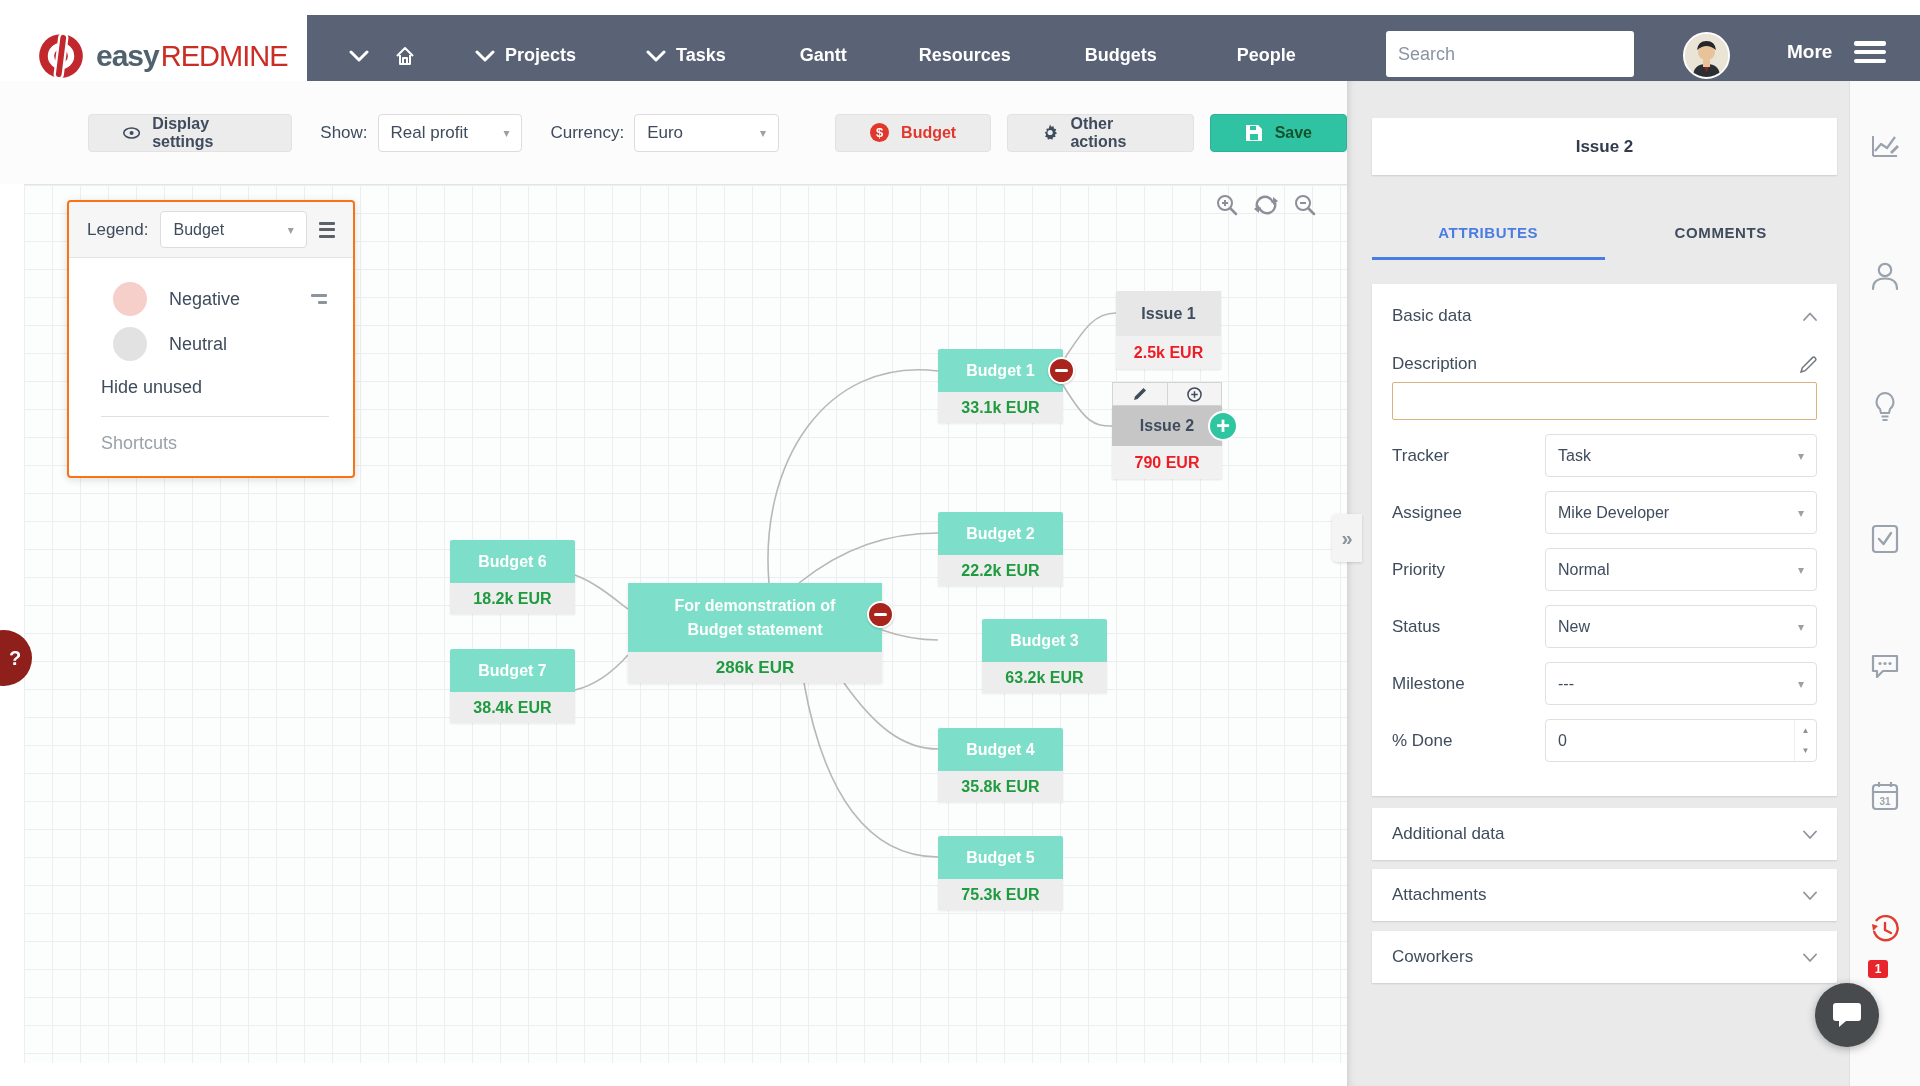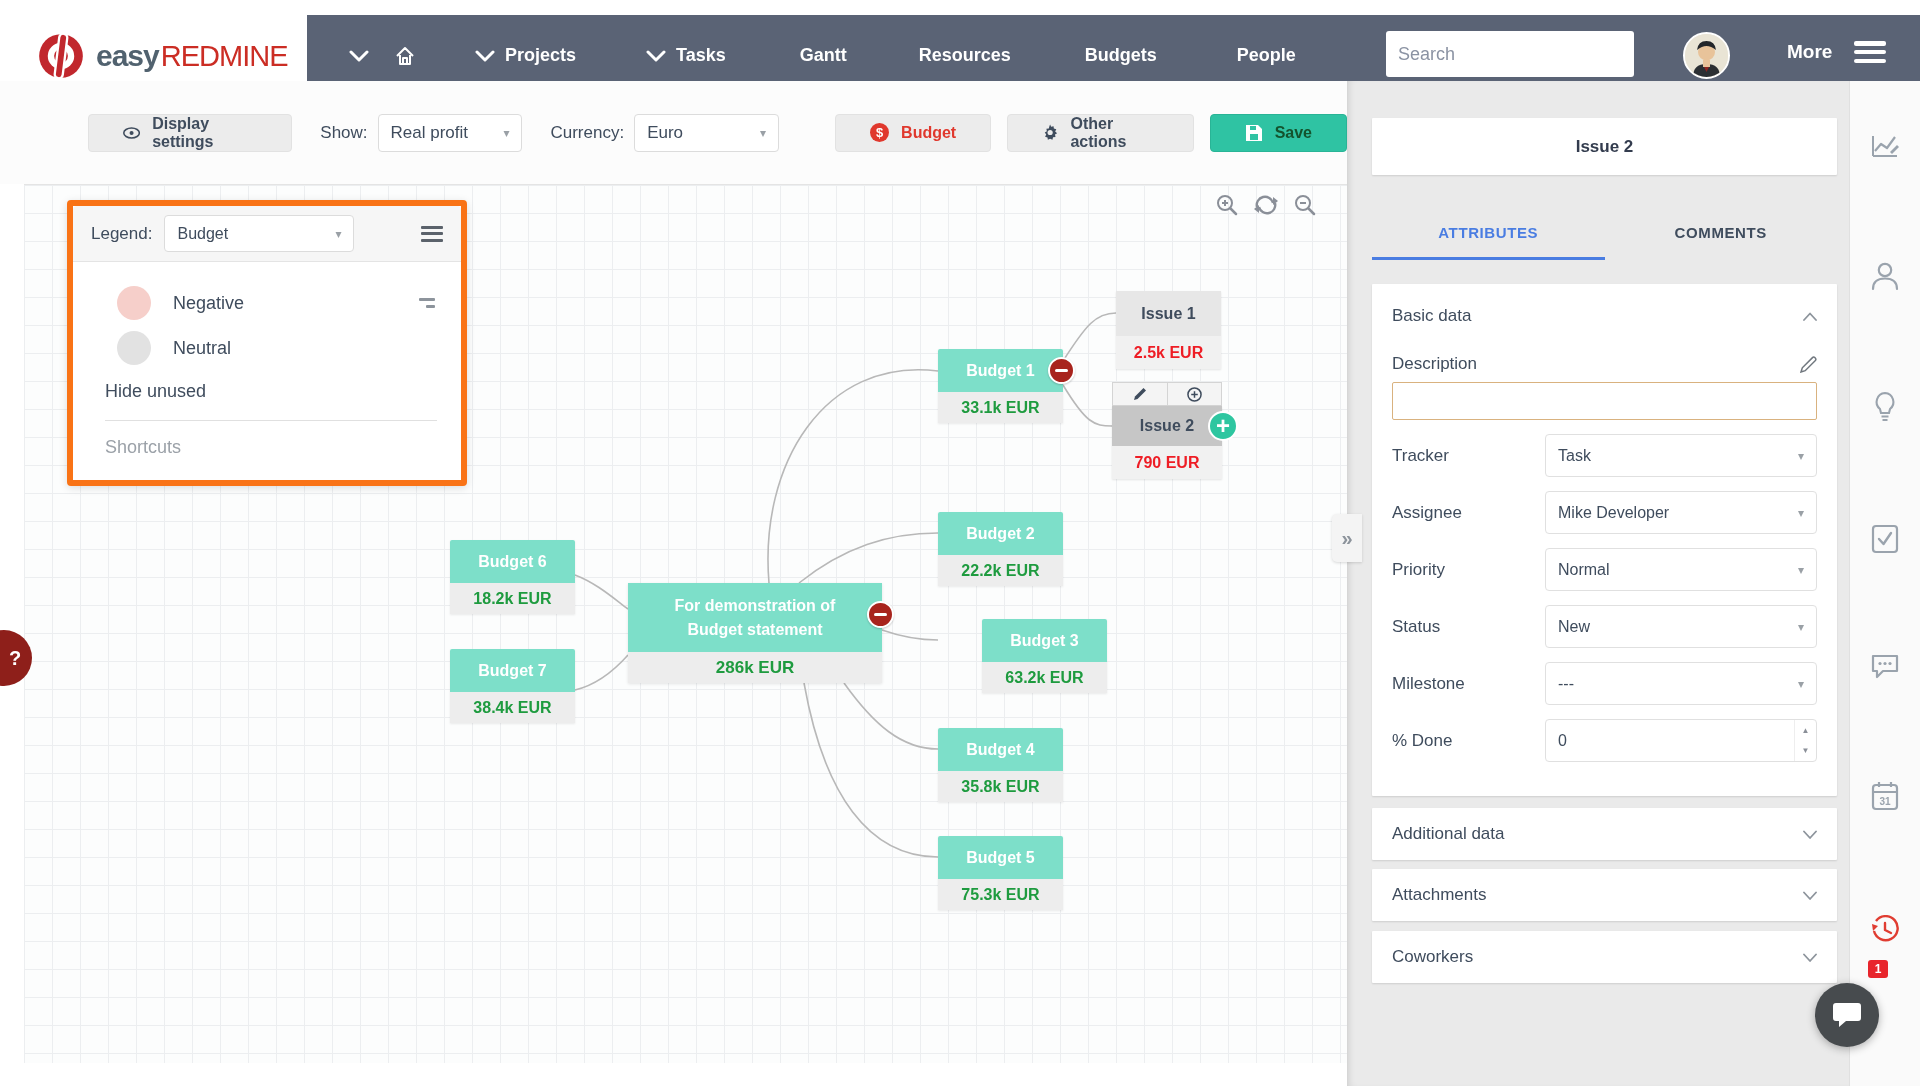--- a/index.html
+++ b/index.html
@@ -70,21 +70,21 @@
 
   .badge-minus { position:absolute; width:27px; height:27px; border-radius:50%; background:#a8241d; border:2px solid #fff; display:flex; align-items:center; justify-content:center; cursor:pointer; box-shadow:0 1px 2px rgba(0,0,0,0.2); }
   .badge-minus i { display:block; width:13px; height:3.5px; background:#fff; border-radius:2px; }
   .bm-b1 { left:1024px; top:172px; } .bm-c { left:843px; top:416px; }
   .badge-plus { position:absolute; left:1184px; top:226px; width:30px; height:30px; border-radius:50%; background:#2ec6a0; border:2px solid #fff; color:#fff; font-size:24px; font-weight:bold; display:flex; align-items:center; justify-content:center; cursor:pointer; line-height:0; }
 
   .zoom-controls { position:absolute; right:30px; top:8px; display:flex; gap:14px; align-items:center; }
   .zoom-controls svg { cursor:pointer; }
 
   
-  .legend { position:absolute; left:67px; top:119px; width:400px; background:#fff; border:6px solid #f97316; border-radius:4px; box-shadow:0 2px 8px rgba(0,0,0,0.13); }
+  .legend { position:absolute; left:67px; top:119px; width:288px; background:#fff; border:2px solid #f97316; border-radius:4px; box-shadow:0 2px 8px rgba(0,0,0,0.13); }
   .legend-header { height:56px; background:#f6f6f6; border-bottom:1px solid #e4e4e4; border-radius:4px 4px 0 0; display:flex; align-items:center; padding:0 18px; gap:12px; }
   .legend-header .lbl { font-size:17px; color:#3f4c5d; }
   .legend-select { width:190px; height:37px; background:#fff; border:1px solid #dcdcdc; border-radius:4px; display:flex; align-items:center; justify-content:space-between; padding:0 12px; font-size:16px; color:#3f4c5d; cursor:pointer; }
   .legend-burger { margin-left:auto; width:22px; height:16px; display:flex; flex-direction:column; justify-content:space-between; cursor:pointer; }
   .legend-burger span { height:3px; background:#5b626b; border-radius:1px; }
   .legend-body { padding:24px 20px 18px 30px; }
   .legend-row { display:flex; align-items:center; gap:22px; margin-bottom:11px; cursor:pointer; }
   .swatch { width:34px; height:34px; border-radius:50%; margin-left:14px; }
   .legend-row .lab { font-size:18px; color:#3f4c5d; }
   .filter-mini { margin-left:auto; margin-right:6px; display:flex; flex-direction:column; gap:4px; align-items:flex-end; cursor:pointer; }

